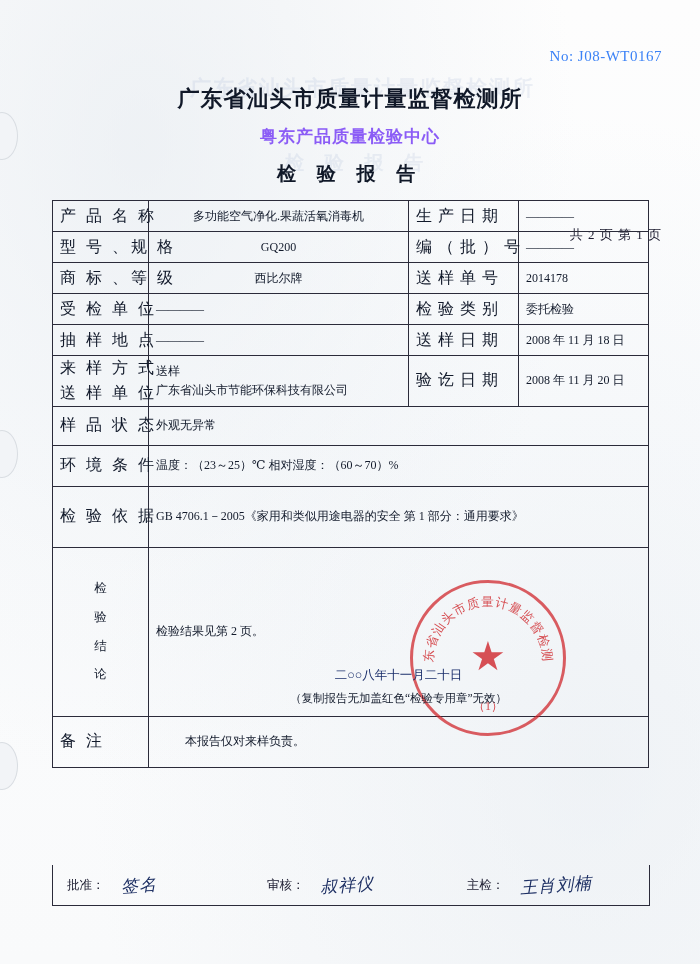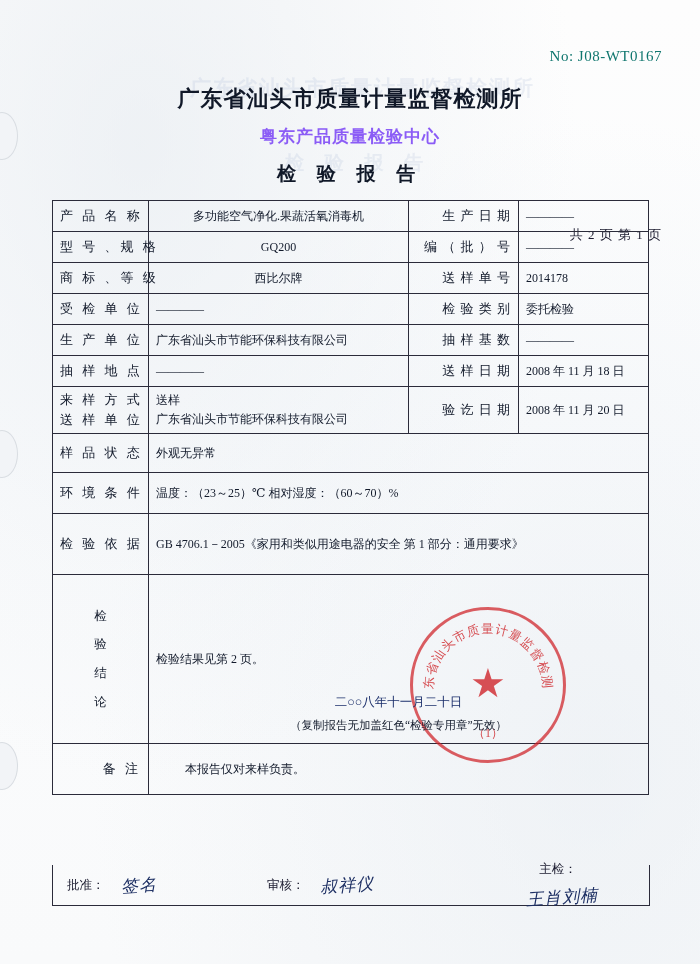--- a/index.html
+++ b/index.html
@@ -46,21 +46,21 @@
     white-space: nowrap;
     user-select: none;
   }
 
   .docno {
     position: absolute;
     right: 38px;
     top: 48px;
     font-size: 15px;
     letter-spacing: 0.5px;
-    color: #0f766e;
+    color: #3b82f6;
   }
   .titles {
     position: absolute;
     top: 84px;
     left: 0;
     right: 0;
     text-align: center;
   }
   .t1 {
     font-size: 22px;
@@ -101,24 +101,24 @@
     font-size: 12.5px;
   }
   table.report td {
     border: 1px solid #2b2b3a;
     padding: 0 7px;
     vertical-align: middle;
     height: 30px;
     color: #121a2b;
   }
   .lbl {
-    text-align: right;
+    text-align: left;
     letter-spacing: 3px;
     white-space: nowrap;
-    font-size: 13px;
+    font-size: 16px;
   }
   .lbl-narrow { letter-spacing: 1px; }
   .val { font-size: 12px; }
   .val-c { text-align: center; font-size: 12px; margin-top: 23px; }
   .dash { letter-spacing: 0; font-size: 12px; }
   .stack { line-height: 1.55; }
   .concl-lbl {
     text-align: center;
     line-height: 2.3;
     letter-spacing: 0;
@@ -211,21 +211,21 @@
     margin-left: 8px;
     color: #1d2f63;
     font-style: italic;
     font-size: 17px;
     letter-spacing: 1px;
     transform: rotate(-4deg);
     display: inline-block;
   }
   .f1 { width: 200px; }
   .f2 { width: 200px; }
-  .f3 { width: 196px; flex-direction: column; }
+  .f3 { width: 196px; }
 </style>
 </head>
 <body>
 
 <div class="paper"></div>
 <div class="punch p1"></div>
 <div class="punch p2"></div>
 <div class="punch p3"></div>
 
 <div class="ghost" style="top:74px; left:190px; font-size:21px;">广东省汕头市质量计量监督检测所</div>
@@ -265,26 +265,20 @@
       <td class="lbl">商 标 、等 级</td>
       <td class="val-c">西比尔牌</td>
       <td class="lbl lbl-narrow">送 样 单 号</td>
       <td class="val">2014178</td>
     </tr>
     <tr>
       <td class="lbl">受 检 单 位</td>
       <td class="val dash">————</td>
       <td class="lbl lbl-narrow">检 验 类 别</td>
       <td class="val">委托检验</td>
-    </tr>
-    <tr>
-      <td class="lbl">生 产 单 位</td>
-      <td class="val">广东省汕头市节能环保科技有限公司</td>
-      <td class="lbl lbl-narrow">抽 样 基 数</td>
-      <td class="val dash">————</td>
     </tr>
     <tr>
       <td class="lbl">抽 样 地 点</td>
       <td class="val dash">————</td>
       <td class="lbl lbl-narrow">送 样 日 期</td>
       <td class="val">2008 年 11 月 18 日</td>
     </tr>
     <tr style="height:46px">
       <td class="lbl stack" style="height:46px">
         <div>来 样 方 式</div>

